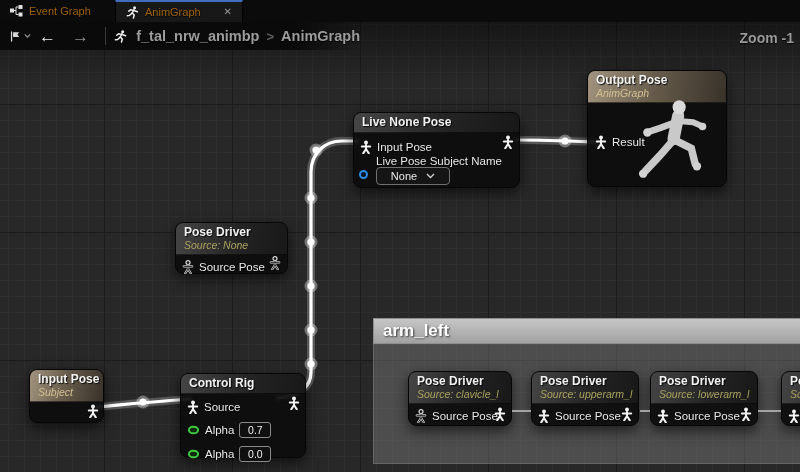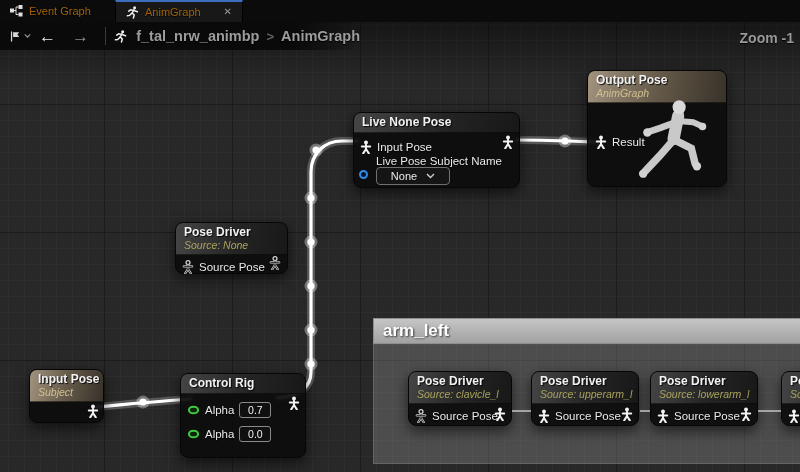--- a/index.html
+++ b/index.html
@@ -233,20 +233,26 @@
     </div>
     <svg class="pinp outpin" style="right:4px;top:34px;" viewBox="0 0 12 14">
         <use href="#pp-solid"></use>
       </svg>
   </div>
 
   <div class="node" style="left:180px;top:373px;width:126px;height:85px;">
     <div class="nhdr hdr-dark">
       <div class="ttl">Control Rig</div>
     </div>
+    <div class="prow" style="padding-top:6px;">
+      <svg class="pinp" viewBox="0 0 12 14">
+          <use href="#pp-solid"></use>
+        </svg>
+      <span class="plabel">Source</span>
+    </div>
     <svg class="pinp outpin" style="right:5px;top:22px;" viewBox="0 0 12 14">
         <use href="#pp-solid"></use>
       </svg>
     <div class="prow" style="padding-top:8px;">
       <svg width="13" height="10" viewBox="0 0 13 10">
           <ellipse cx="6.5" cy="5" rx="4.6" ry="3.3" fill="#0c260c" stroke="#3fca3f" stroke-width="2"></ellipse>
         </svg>
       <span class="plabel">Alpha</span>
       <span class="valbox">0.7</span>
     </div>

